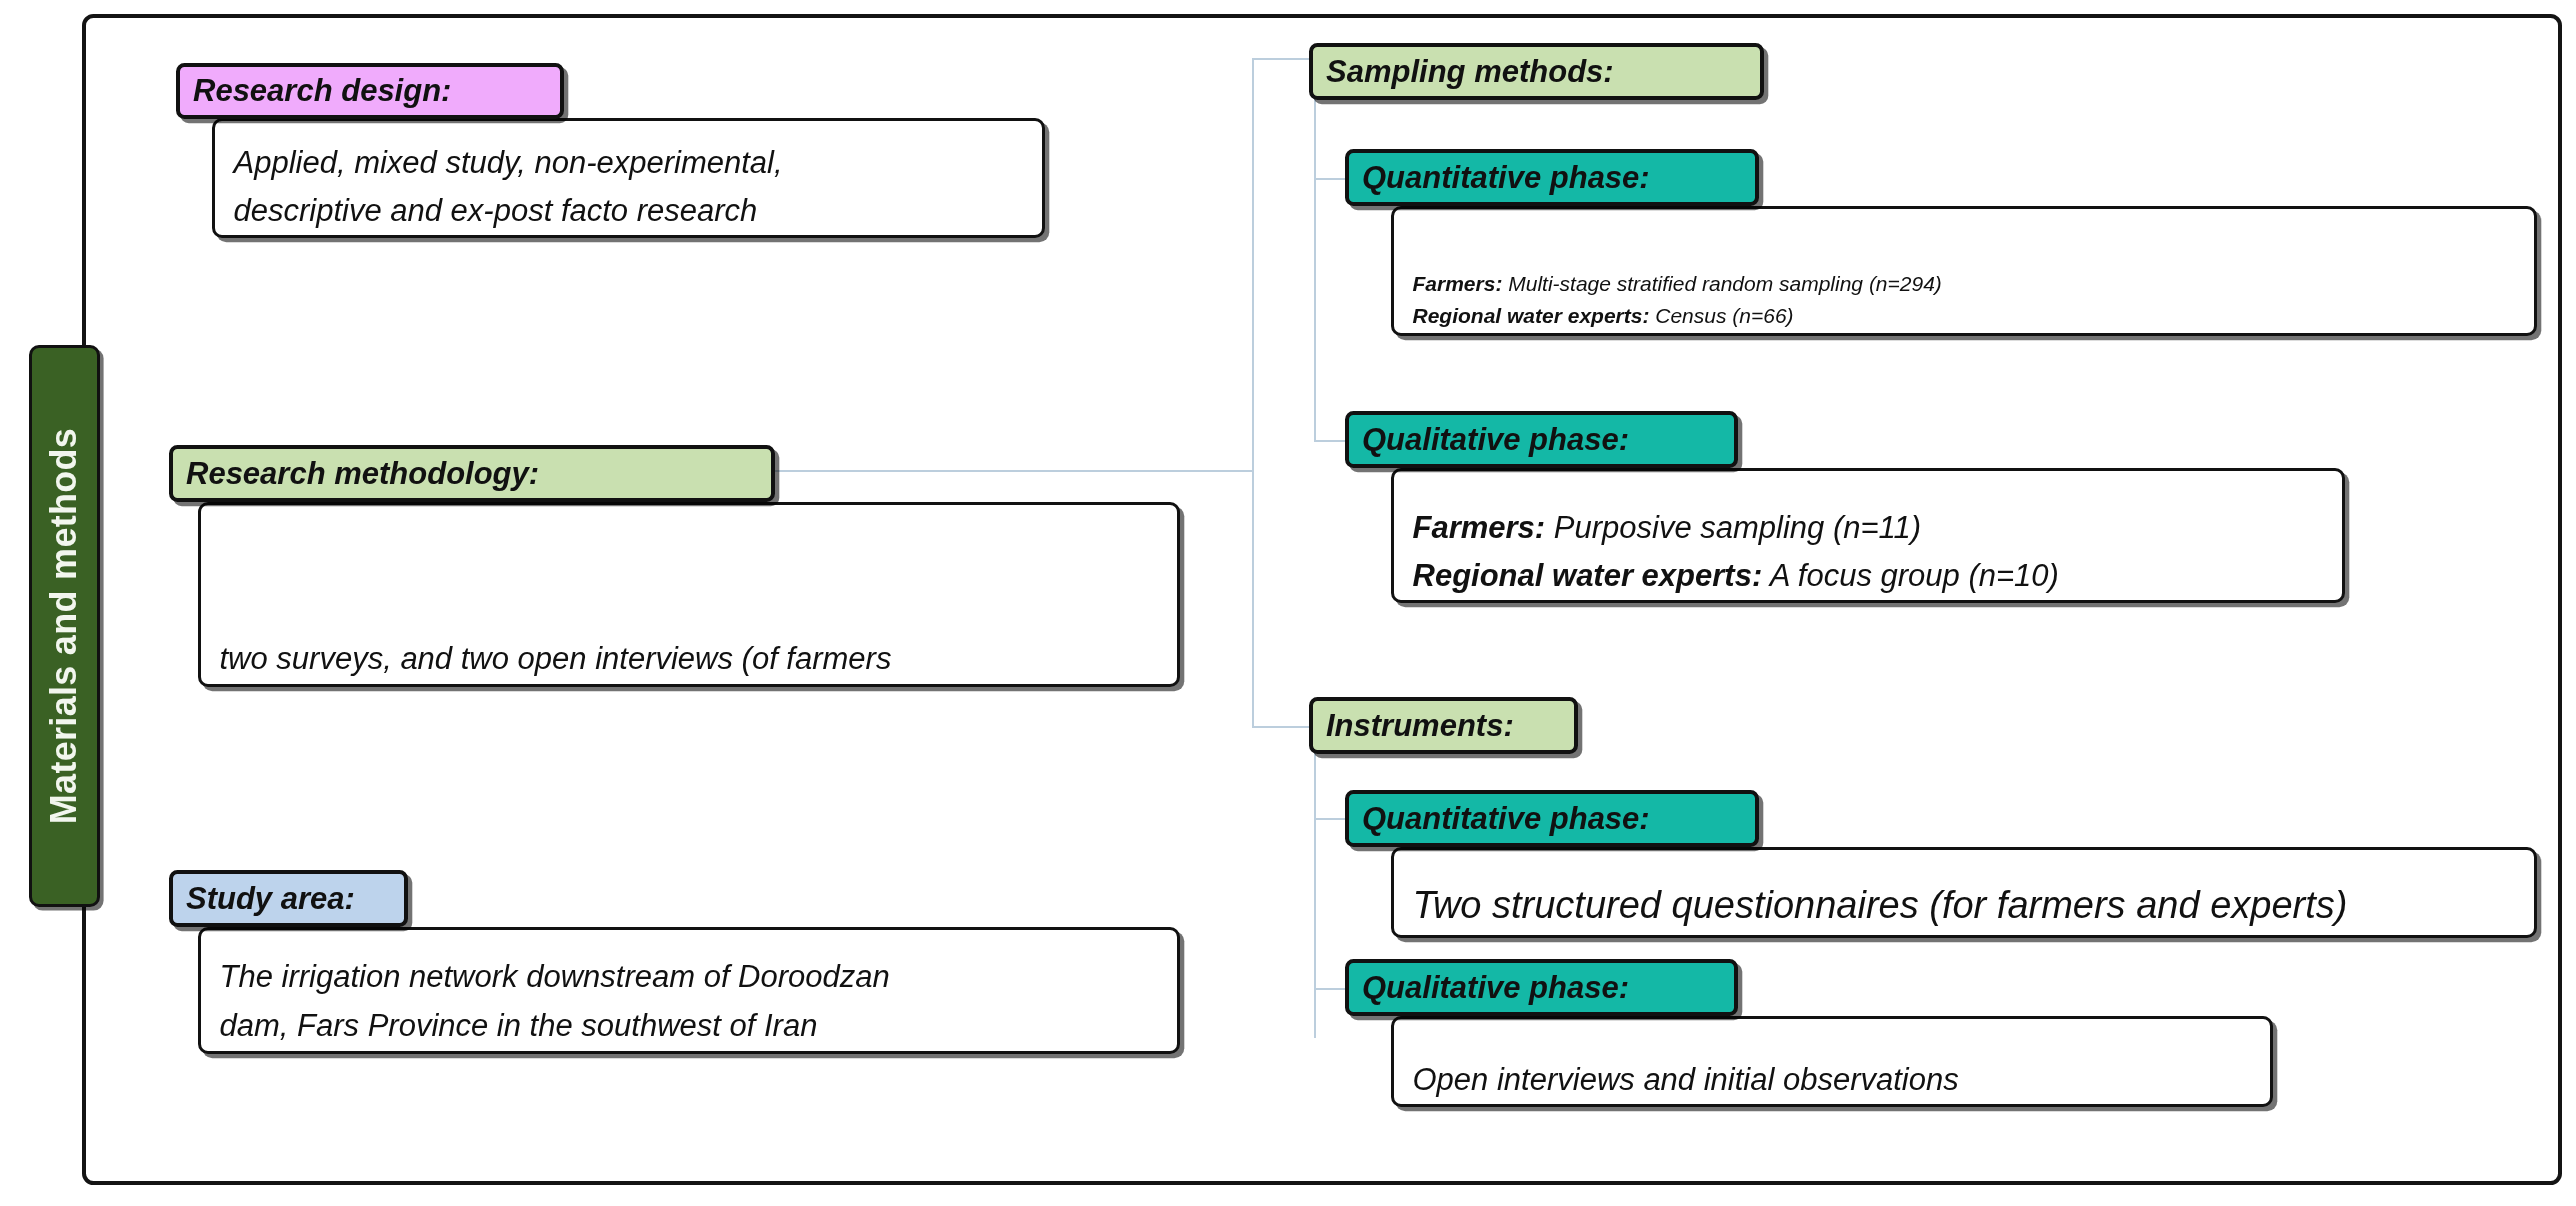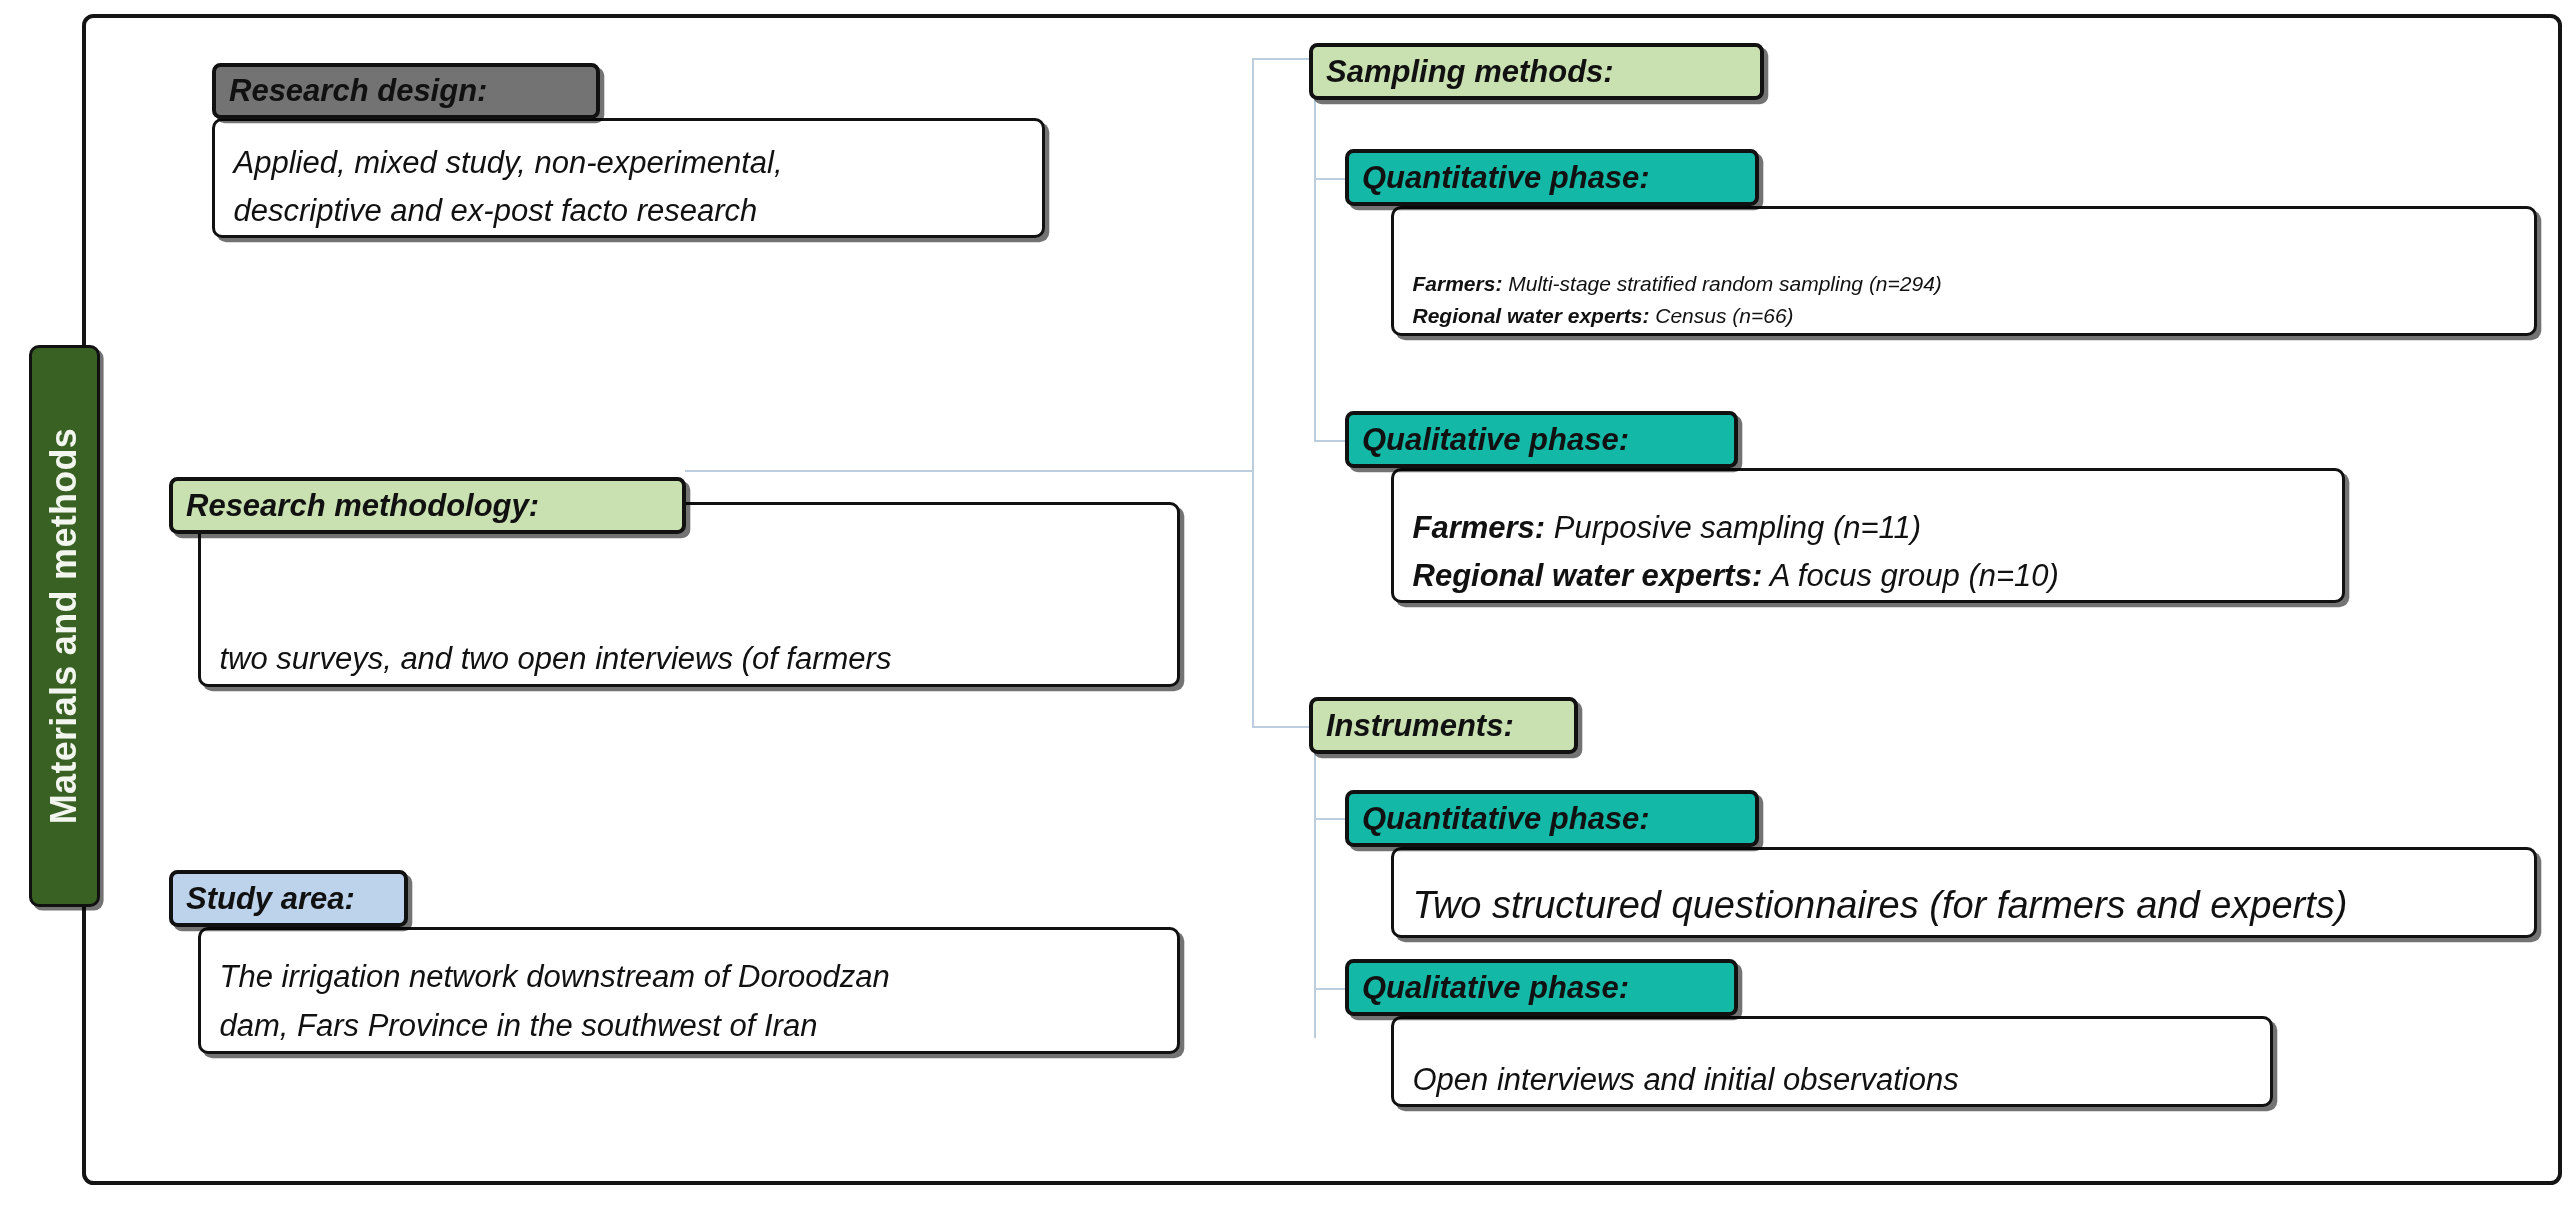--- a/index.html
+++ b/index.html
@@ -27,21 +27,21 @@
   }
 
   
   .chip{
     position:absolute;border:4.3px solid #111;border-radius:8.5px;box-sizing:border-box;
     font-style:italic;font-weight:bold;color:#111;
     display:flex;align-items:center;
     box-shadow:4.3px 4.3px 0 rgba(0,0,0,.55);
     z-index:4;
   }
-  .chip.orange{background:#737373;margin-left:36px;}
+  .chip.orange{background:#f0abfc;}
   .chip.green{background:#C9E0B0;}
   .chip.blue{background:#BDD3EC;}
   .chip.gray{background:#14b8a6;}
   .chip .txt{padding:0 13px;white-space:nowrap;}
 
   
   .cbox{
     position:absolute;border:3.6px solid #111;border-radius:10px;box-sizing:border-box;
     background:#fff;color:#111;
     box-shadow:4.3px 4.3px 0 rgba(0,0,0,.55);
@@ -79,21 +79,21 @@
 <div class="conn h" style="left:1314px;top:988px;width:44px;"></div>
 
 <div class="chip orange" style="left:176px;top:63px;width:388px;height:56px;font-size:31px;">
   <span class="txt">Research design:</span>
 </div>
 <div class="cbox" style="left:212px;top:118px;width:833px;height:120px;font-size:31px;line-height:1.55;">
   <div class="line">Applied, mixed study, non-experimental,</div>
   <div class="line">descriptive and ex-post facto research</div>
 </div>
 
-<div class="chip green" style="left:169px;top:445px;width:517px;height:57px;font-size:31px;margin-top:32px;">
+<div class="chip green" style="left:169px;top:445px;width:606px;height:57px;font-size:31px;">
   <span class="txt">Research methodology:</span>
 </div>
 <div class="cbox" style="left:198px;top:502px;width:982px;height:185px;font-size:31px;line-height:1.6;">
   <div class="line">two surveys, and two open interviews (of farmers</div>
 </div>
 
 <div class="chip blue" style="left:169px;top:870px;width:239px;height:57px;font-size:31px;">
   <span class="txt">Study area:</span>
 </div>
 <div class="cbox" style="left:198px;top:927px;width:982px;height:127px;font-size:31px;line-height:1.58;">

